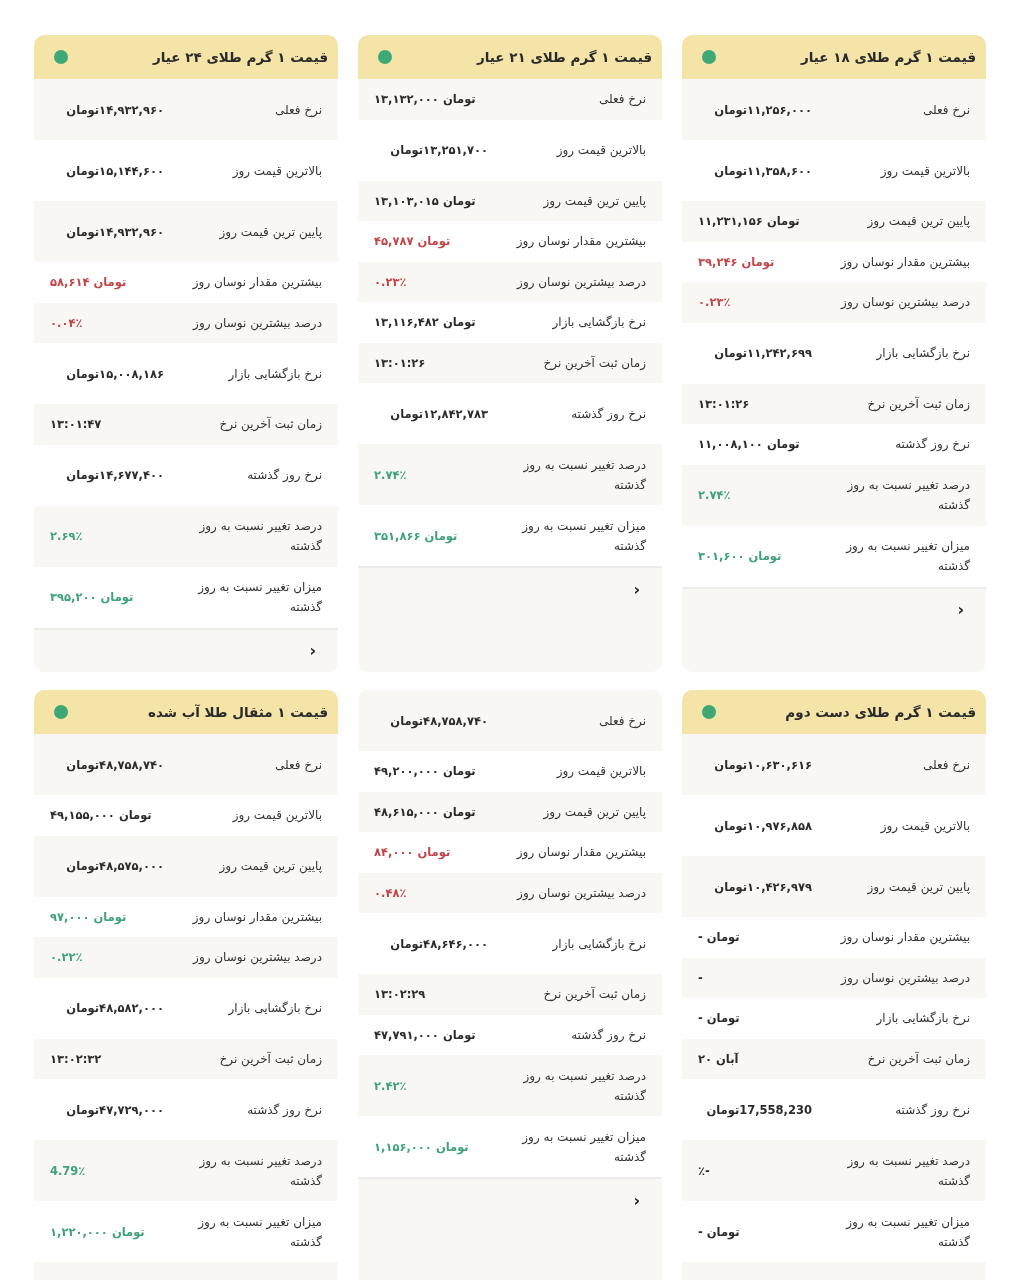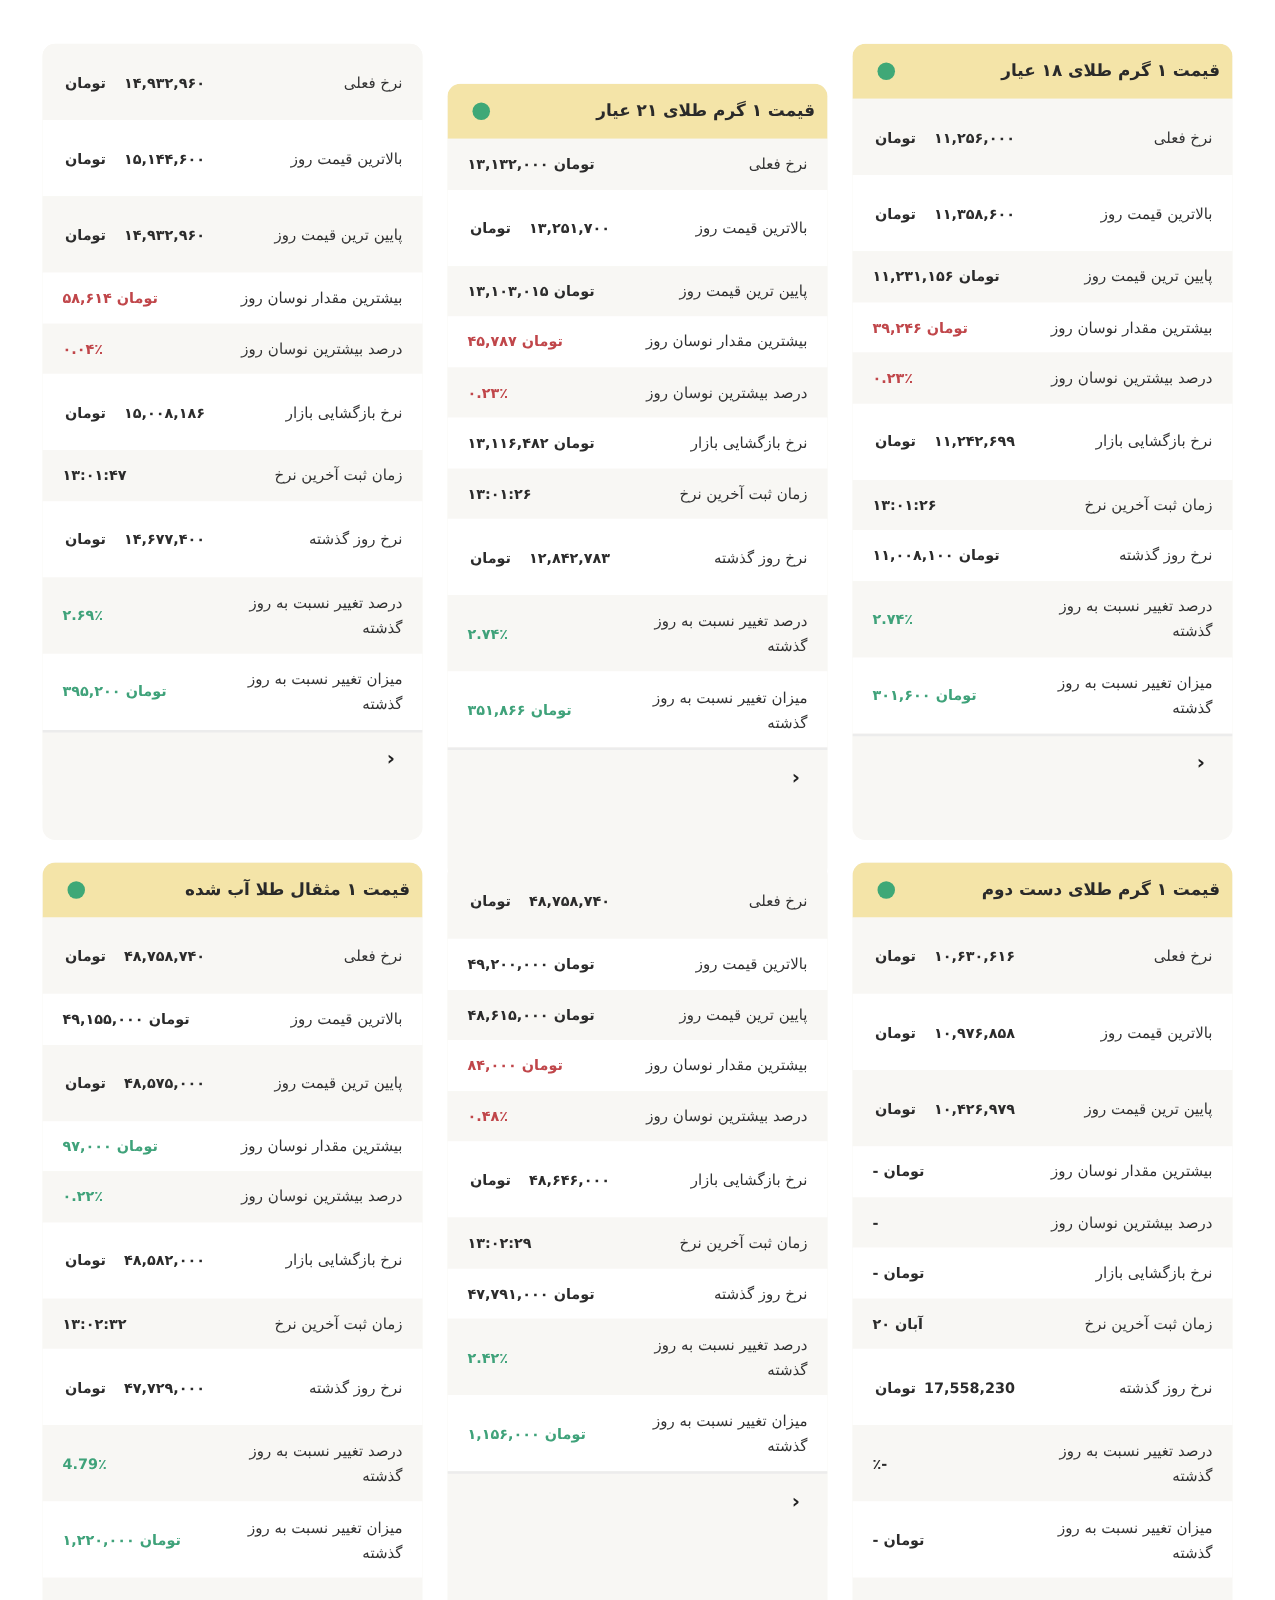--- a/index.html
+++ b/index.html
@@ -49,21 +49,21 @@
   }
   .row.wrap .row-label { padding-right: 0; }
   .row-value {
     width: 130px; font-size: 11.5px; font-weight: bold; color: #2b2b2b;
     text-align: left; direction: rtl;
     line-height: 20px;
     display: flex; flex-direction: row; align-items: flex-end;
     padding-left: 0;
   }
   .row-value .v-num { direction: ltr; text-align: left; width: 100%; }
-  .row-value .v-unit { width: 100%; text-align: left; padding-left: 18px; }
+  .row-value .v-unit { width: 100%; text-align: right; padding-left: 18px; }
   .row-value.inline { flex-direction: row; justify-content: flex-end; }
   .row-value.inline .v-num { width: auto; padding-left: 16px; }
   .val-red { color: #c0464a; }
   .val-green { color: #3fa27a; align-items: flex-end; }
   .card-footer {
     border-top: 2px solid #ececec;
     height: 44px;
     display: flex; align-items: center;
     padding-right: 22px;
     background: #f8f7f4;
@@ -142,21 +142,21 @@
       <div class="row even tall wrap">
         <span class="row-label">میزان تغییر نسبت به روز گذشته</span>
         <span class="row-value inline val-green">
           <span class="v-num">۳۰۱,۶۰۰ تومان</span>
         </span>
       </div>
       <div class="card-footer">
         <span class="chevron">‹</span>
       </div>
     </div>
-  <div class="card" id="card-1" style="left:358px; top:35px; height:637px;margin-top:32px;">
+  <div class="card" id="card-1" style="left:358px; top:35px; height:637px;">
       <div class="card-header">
         <span class="card-title">قیمت ۱ گرم طلای ۲۱ عیار</span>
         <span class="status-dot"></span>
       </div>
       <div class="row odd">
         <span class="row-label">نرخ فعلی</span>
         <span class="row-value inline">
           <span class="v-num">۱۳,۱۳۲,۰۰۰ تومان</span>
         </span>
       </div>
@@ -214,20 +214,24 @@
         <span class="row-label">میزان تغییر نسبت به روز گذشته</span>
         <span class="row-value inline val-green">
           <span class="v-num">۳۵۱,۸۶۶ تومان</span>
         </span>
       </div>
       <div class="card-footer">
         <span class="chevron">‹</span>
       </div>
     </div>
   <div class="card" id="card-2" style="left:34px; top:35px; height:637px;">
+      <div class="card-header">
+        <span class="card-title">قیمت ۱ گرم طلای ۲۴ عیار</span>
+        <span class="status-dot"></span>
+      </div>
       <div class="row odd tall">
         <span class="row-label">نرخ فعلی</span>
         <span class="row-value">
           <span class="v-num">۱۴,۹۳۲,۹۶۰</span>
           <span class="v-unit">تومان</span>
         </span>
       </div>
       <div class="row even tall">
         <span class="row-label">بالاترین قیمت روز</span>
         <span class="row-value">

